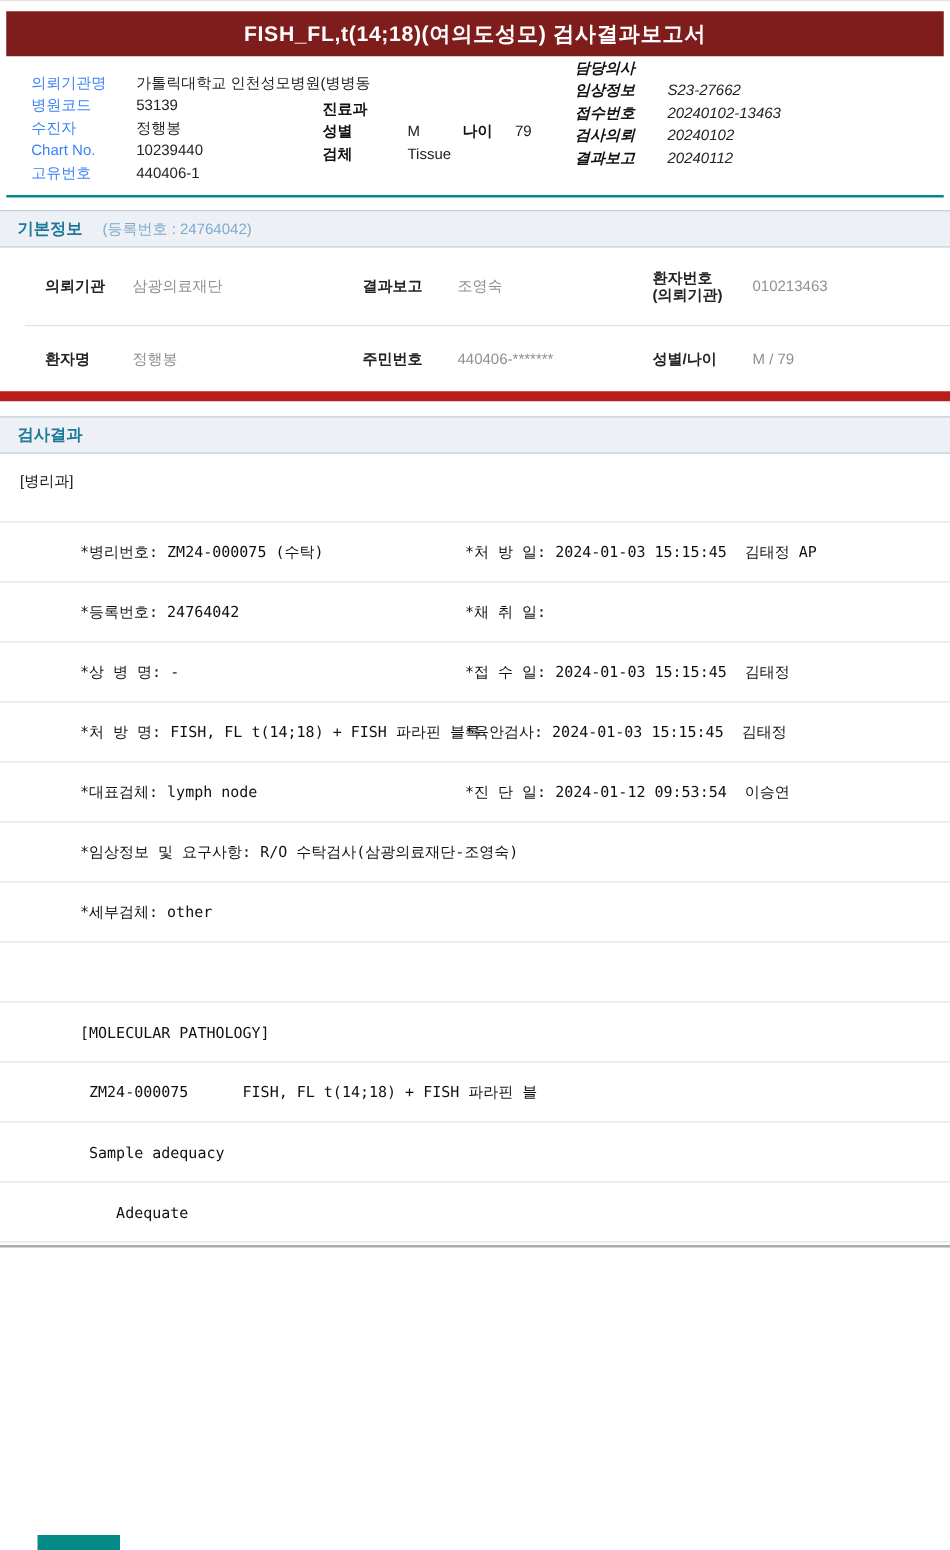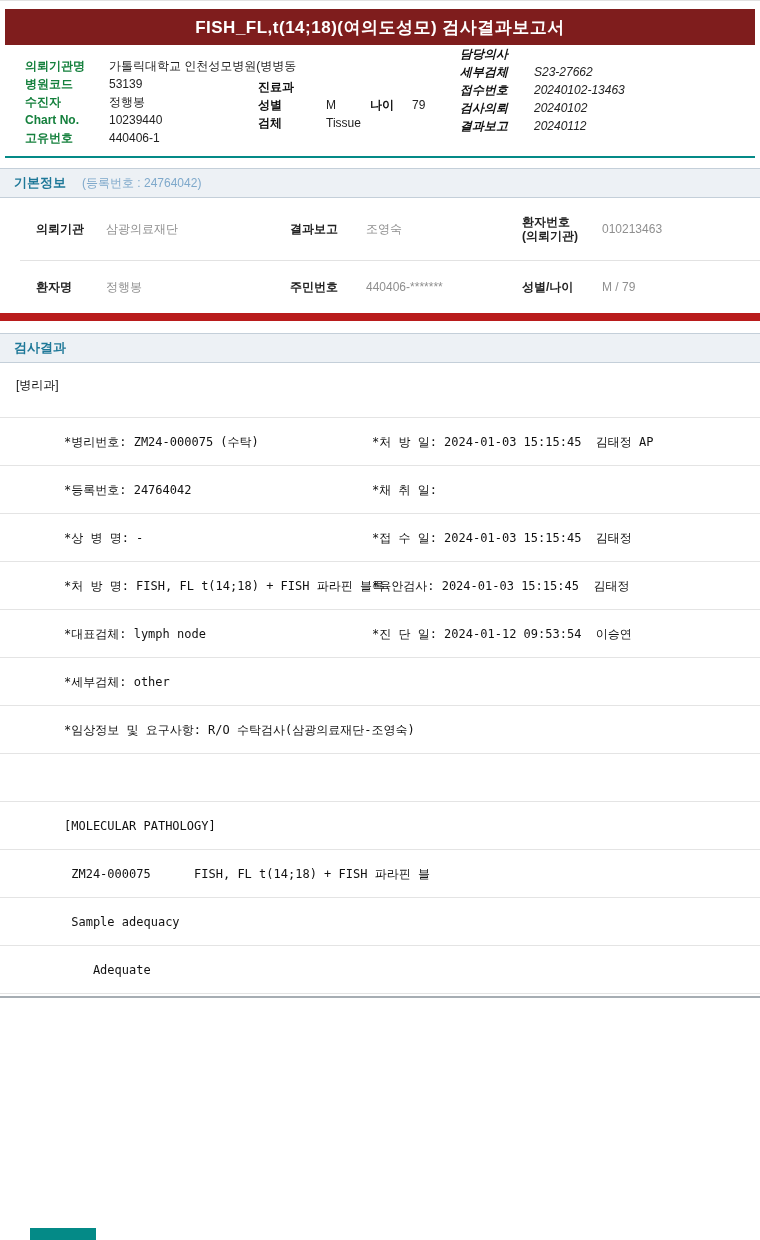--- a/index.html
+++ b/index.html
@@ -21,21 +21,21 @@
   
   .patient-header {
     position: relative; margin: 0 5px; height: 113px;
     border-bottom: 2px solid #048A87;
   }
   .ph-col { position: absolute; }
   .ph-left  { left: 20px;  top: 12px; }
   .ph-mid   { left: 253px; top: 33px; }
   .ph-right { left: 455px; top: 0; font-style: italic; }
   .ph-row { display: flex; font-size: 12px; line-height: 18px; white-space: nowrap; }
-  .ph-label  { width: 84px; font-weight: bold; color: #15803d; }
+  .ph-label  { width: 84px; font-weight: normal; color: #3b82f6; }
   .ph-label2 { width: 68px; font-weight: bold; color: #111; }
   .ph-label3 { width: 42px; font-weight: bold; color: #111; }
   .ph-labelR { width: 74px; font-weight: bold; color: #111; }
   .ph-value  { color: #222; }
   .ph-sex    { width: 44px; }
 
   
   .section-bar {
     height: 30px; background: #EDF1F5;
     border-top: 1px solid #C4CFD9; border-bottom: 1px solid #C4CFD9;
@@ -132,21 +132,21 @@
         <span class="ph-value">Tissue</span>
       </div>
     </div>
 
     <div class="ph-col ph-right">
       <div class="ph-row">
         <span class="ph-labelR">담당의사</span>
         <span class="ph-value"></span>
       </div>
       <div class="ph-row">
-        <span class="ph-labelR">세부검체</span>
+        <span class="ph-labelR">임상정보</span>
         <span class="ph-value">S23-27662</span>
       </div>
       <div class="ph-row">
         <span class="ph-labelR">접수번호</span>
         <span class="ph-value">20240102-13463</span>
       </div>
       <div class="ph-row">
         <span class="ph-labelR">검사의뢰</span>
         <span class="ph-value">20240102</span>
       </div>
@@ -216,28 +216,28 @@
     </div>
     <div class="result-row">
       <span class="rr-text rr-left">*처 방 명: FISH, FL t(14;18) + FISH 파라핀 블록</span>
       <span class="rr-text rr-right">*육안검사: 2024-01-03 15:15:45  김태정</span>
     </div>
     <div class="result-row">
       <span class="rr-text rr-left">*대표검체: lymph node</span>
       <span class="rr-text rr-right">*진 단 일: 2024-01-12 09:53:54  이승연</span>
     </div>
     <div class="result-row">
+      <span class="rr-text rr-left">*임상정보 및 요구사항: R/O 수탁검사(삼광의료재단-조영숙)</span>
+      <span class="rr-text rr-right"></span>
+    </div>
+    <div class="result-row">
       <span class="rr-text rr-left">*세부검체: other</span>
       <span class="rr-text rr-right"></span>
     </div>
     <div class="result-row">
-      <span class="rr-text rr-left">*임상정보 및 요구사항: R/O 수탁검사(삼광의료재단-조영숙)</span>
-      <span class="rr-text rr-right"></span>
-    </div>
-    <div class="result-row">
       <span class="rr-text rr-left"></span>
       <span class="rr-text rr-right"></span>
     </div>
     <div class="result-row">
       <span class="rr-text rr-left">[MOLECULAR PATHOLOGY]</span>
       <span class="rr-text rr-right"></span>
     </div>
     <div class="result-row">
       <span class="rr-text rr-left"> ZM24-000075      FISH, FL t(14;18) + FISH 파라핀 블</span>
       <span class="rr-text rr-right"></span>

